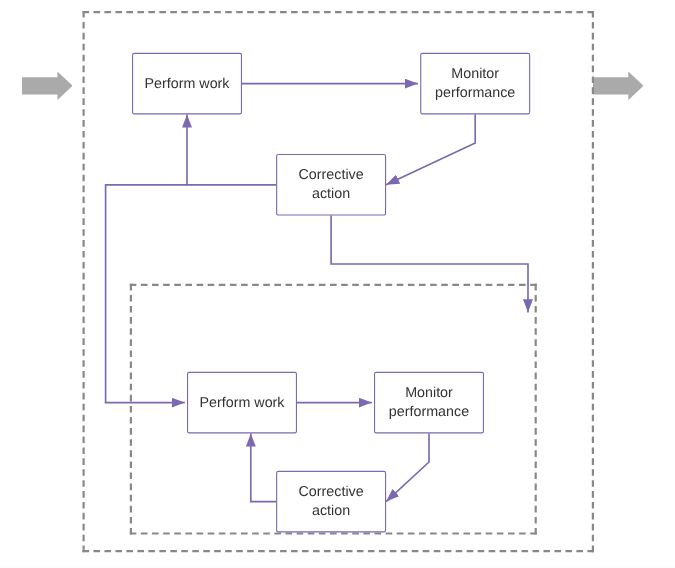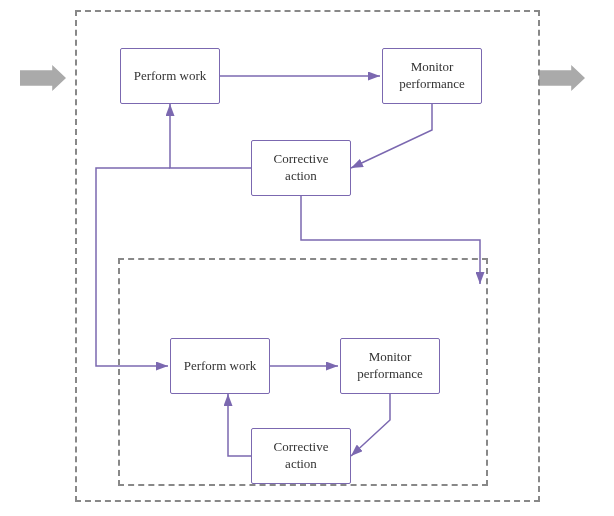--- a/index.html
+++ b/index.html
@@ -11,21 +11,20 @@
       font-family: Arial, sans-serif;
       font-size: 13px;
       color: #333;
     }
 
     .diagram-container {
       position: relative;
       width: 614px;
       height: 516px;
       background: #fff;
-      font-family: Liberation Serif, serif;
     }
 
     
     .outer-box {
       position: absolute;
       top: 10px;
       left: 75px;
       width: 465px;
       height: 492px;
       border: 2px dashed #888;

